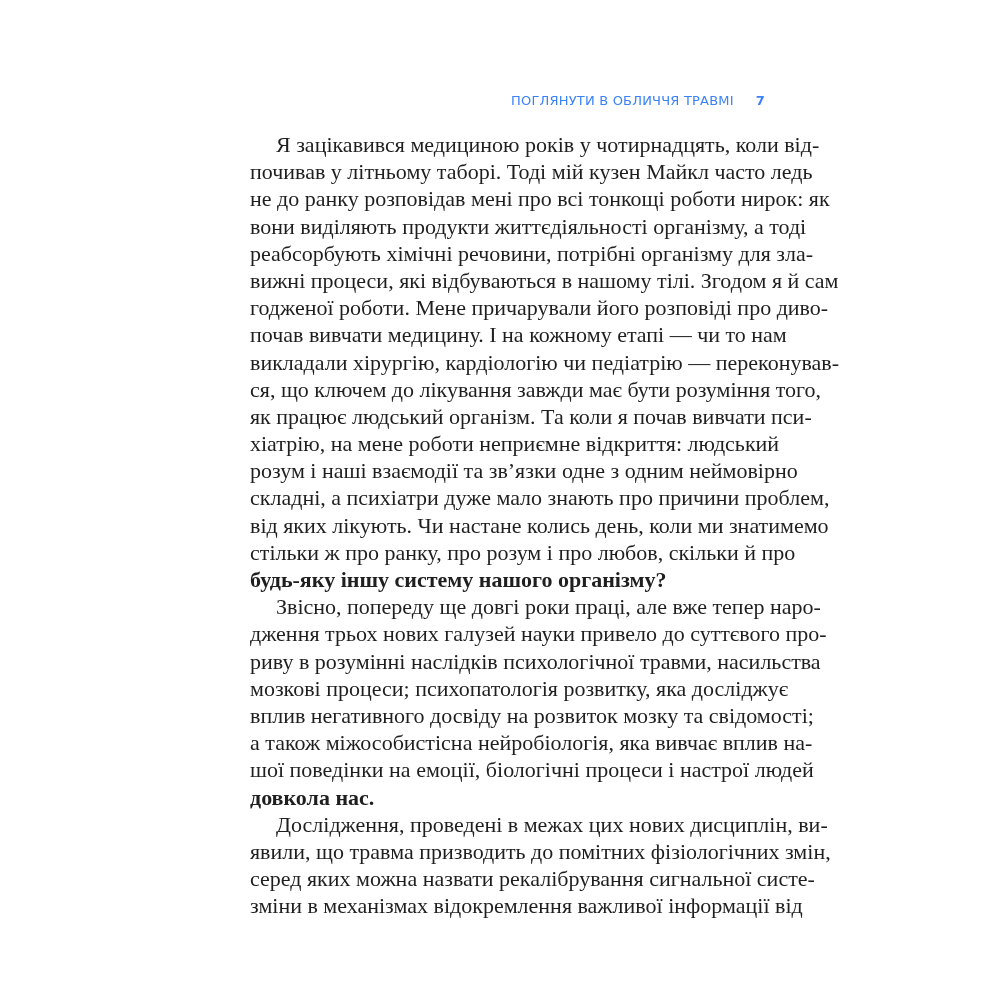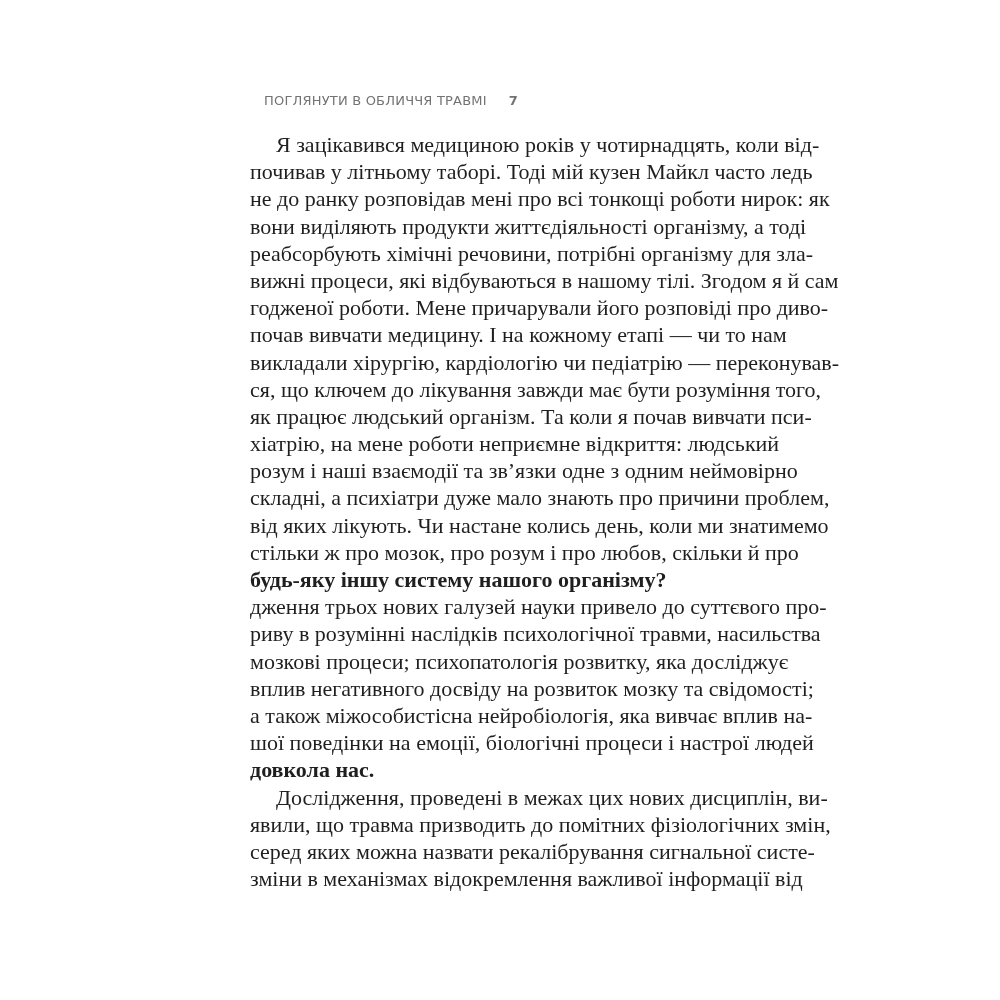--- a/index.html
+++ b/index.html
@@ -1,21 +1,21 @@
 <!DOCTYPE html>
 <html><head>
 <meta charset="utf-8">
 <style>
   html, body { margin: 0; padding: 0; background: #ffffff; }
   body { width: 1000px; height: 1000px; position: relative; overflow: hidden; }
   .page { position: absolute; left: 0; top: 0; width: 1000px; height: 1000px; background: #ffffff; }
   .running-head {
-    position: absolute; top: 93px; left: 264px; width: 517px;
-    font-family: "DejaVu Sans", sans-serif;
-    font-size: 13px; color: #737373; letter-spacing: 0.2px;
+    position: absolute; top: 93px; left: 248px; width: 517px;
+    text-align: right; font-family: "DejaVu Sans", sans-serif;
+    font-size: 13px; color: #3b82f6; letter-spacing: 0.2px;
   }
   .running-head .title { margin-right: 22px; }
   .running-head .pnum { font-weight: bold; }
   .body-text {
     position: absolute; top: 131px; left: 250px; width: 517px;
     font-family: "Liberation Serif", serif; font-size: 22px;
     line-height: 27.2px; color: #1f1f1f;
   }
   .line { display: block; white-space: nowrap; text-align: justify; text-align-last: justify; height: 27.2px; }
   .line.last { text-align-last: left; font-weight: bold; }
@@ -39,23 +39,24 @@
     <span class="line">вижні процеси, які відбуваються в нашому тілі. Згодом я й сам</span>
     <span class="line">годженої роботи. Мене причарували його розповіді про диво-</span>
     <span class="line">почав вивчати медицину. І на кожному етапі — чи то нам</span>
     <span class="line">викладали хірургію, кардіологію чи педіатрію — переконував-</span>
     <span class="line">ся, що ключем до лікування завжди має бути розуміння того,</span>
     <span class="line">як працює людський організм. Та коли я почав вивчати пси-</span>
     <span class="line">хіатрію, на мене роботи неприємне відкриття: людський</span>
     <span class="line">розум і наші взаємодії та зв’язки одне з одним неймовірно</span>
     <span class="line">складні, а психіатри дуже мало знають про причини проблем,</span>
     <span class="line">від яких лікують. Чи настане колись день, коли ми знатимемо</span>
-    <span class="line">стільки ж про мозок, про розум і про любов, скільки й про</span>
+    <span class="line">стільки ж про ранку, про розум і про любов, скільки й про</span>
     <span class="line last">будь-яку іншу систему нашого організму?</span>
 
+    <span class="line indent">Звісно, попереду ще довгі роки праці, але вже тепер наро-</span>
     <span class="line">дження трьох нових галузей науки привело до суттєвого про-</span>
     <span class="line">риву в розумінні наслідків психологічної травми, насильства</span>
     <span class="line">мозкові процеси; психопатологія розвитку, яка досліджує</span>
     <span class="line">вплив негативного досвіду на розвиток мозку та свідомості;</span>
     <span class="line">а також міжособистісна нейробіологія, яка вивчає вплив на-</span>
     <span class="line">шої поведінки на емоції, біологічні процеси і настрої людей</span>
     <span class="line last">довкола нас.</span>
 
     <span class="line indent">Дослідження, проведені в межах цих нових дисциплін, ви-</span>
     <span class="line">явили, що травма призводить до помітних фізіологічних змін,</span>

